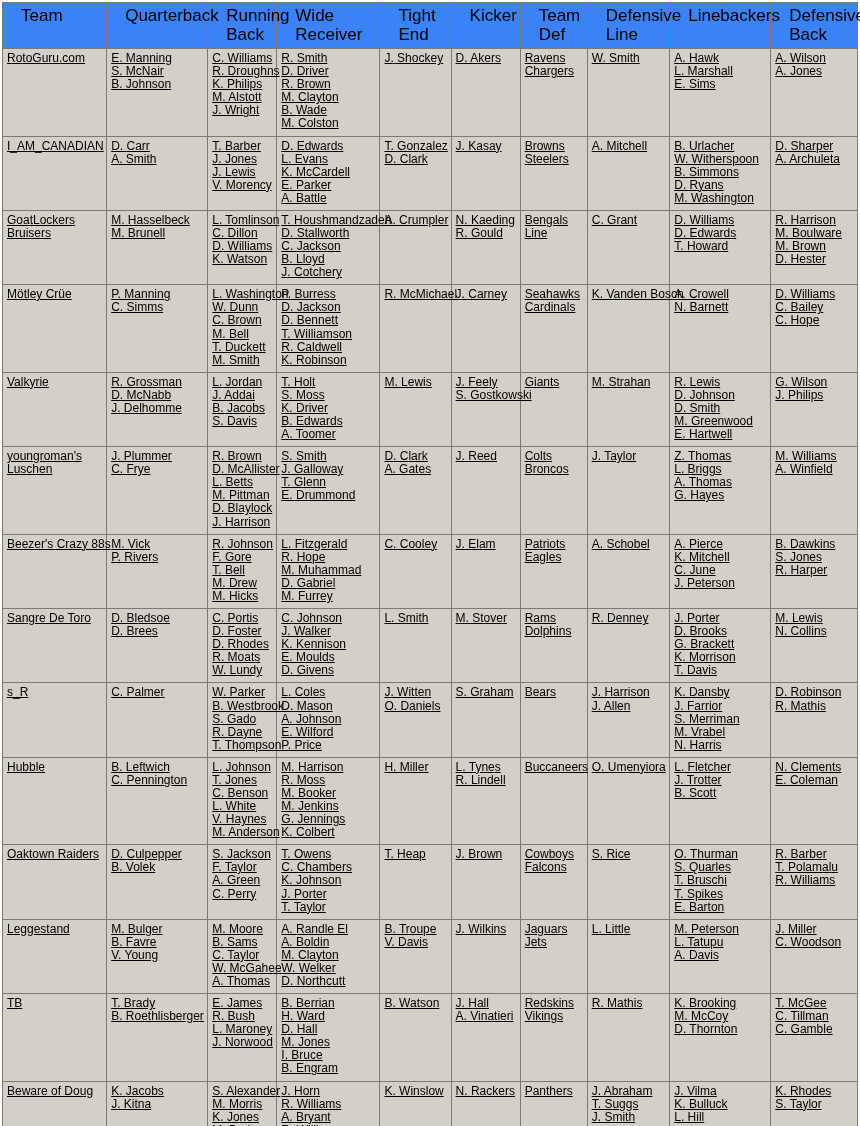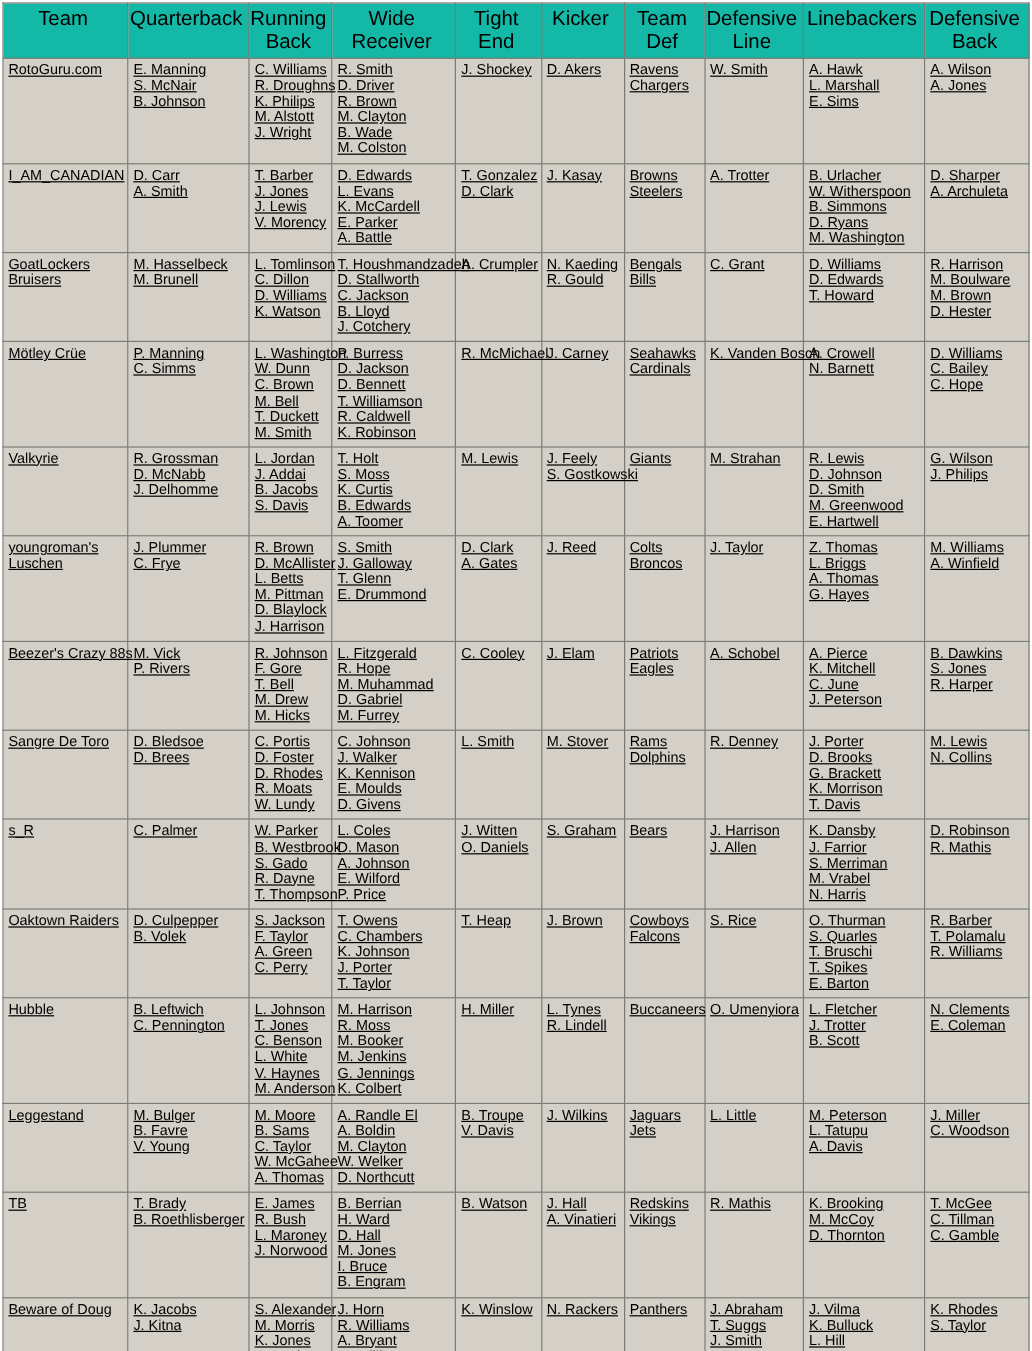--- a/index.html
+++ b/index.html
@@ -20,24 +20,24 @@
   }
   #roster-table th, #roster-table td {
     border: 1px solid #7a7a72;
     vertical-align: top;
     padding: 3px 4px 5px 4px;
     background: #d4d0c8;
   }
   #roster-table thead th {
     font-size: 17px;
     font-weight: normal;
-    text-align: center;
+    text-align: left;
     line-height: 1.12;
-    padding: 3px 4px 4px 0;
-    background: #14b8a6;
+    padding: 3px 4px 4px 18px;
+    background: #3b82f6;
     color: #000000;
   }
   .player-list {
     list-style: none;
     margin: 0;
     padding: 0;
   }
   .player-list li {
     font-size: 12px;
     line-height: 1.09;
@@ -199,21 +199,21 @@
           </ul>
         </td>
         <td>
           <ul class="player-list">
             <li><span class="link">Browns</span></li>
             <li><span class="link">Steelers</span></li>
           </ul>
         </td>
         <td>
           <ul class="player-list">
-            <li><span class="link">A. Trotter</span></li>
+            <li><span class="link">A. Mitchell</span></li>
           </ul>
         </td>
         <td>
           <ul class="player-list">
             <li><span class="link">B. Urlacher</span></li>
             <li><span class="link">W. Witherspoon</span></li>
             <li><span class="link">B. Simmons</span></li>
             <li><span class="link">D. Ryans</span></li>
             <li><span class="link">M. Washington</span></li>
           </ul>
@@ -262,21 +262,21 @@
         </td>
         <td>
           <ul class="player-list">
             <li><span class="link">N. Kaeding</span></li>
             <li><span class="link">R. Gould</span></li>
           </ul>
         </td>
         <td>
           <ul class="player-list">
             <li><span class="link">Bengals</span></li>
-            <li><span class="link">Bills</span></li>
+            <li><span class="link">Line</span></li>
           </ul>
         </td>
         <td>
           <ul class="player-list">
             <li><span class="link">C. Grant</span></li>
           </ul>
         </td>
         <td>
           <ul class="player-list">
             <li><span class="link">D. Williams</span></li>
@@ -378,21 +378,21 @@
             <li><span class="link">L. Jordan</span></li>
             <li><span class="link">J. Addai</span></li>
             <li><span class="link">B. Jacobs</span></li>
             <li><span class="link">S. Davis</span></li>
           </ul>
         </td>
         <td>
           <ul class="player-list">
             <li><span class="link">T. Holt</span></li>
             <li><span class="link">S. Moss</span></li>
-            <li><span class="link">K. Curtis</span></li>
+            <li><span class="link">K. Driver</span></li>
             <li><span class="link">B. Edwards</span></li>
             <li><span class="link">A. Toomer</span></li>
           </ul>
         </td>
         <td>
           <ul class="player-list">
             <li><span class="link">M. Lewis</span></li>
           </ul>
         </td>
         <td>
@@ -692,87 +692,20 @@
         <td>
           <ul class="player-list">
             <li><span class="link">D. Robinson</span></li>
             <li><span class="link">R. Mathis</span></li>
           </ul>
         </td>
       </tr>
       <tr>
         <td>
           <ul class="player-list">
-            <li><span class="link">Oaktown Raiders</span></li>
-          </ul>
-        </td>
-        <td>
-          <ul class="player-list">
-            <li><span class="link">D. Culpepper</span></li>
-            <li><span class="link">B. Volek</span></li>
-          </ul>
-        </td>
-        <td>
-          <ul class="player-list">
-            <li><span class="link">S. Jackson</span></li>
-            <li><span class="link">F. Taylor</span></li>
-            <li><span class="link">A. Green</span></li>
-            <li><span class="link">C. Perry</span></li>
-          </ul>
-        </td>
-        <td>
-          <ul class="player-list">
-            <li><span class="link">T. Owens</span></li>
-            <li><span class="link">C. Chambers</span></li>
-            <li><span class="link">K. Johnson</span></li>
-            <li><span class="link">J. Porter</span></li>
-            <li><span class="link">T. Taylor</span></li>
-          </ul>
-        </td>
-        <td>
-          <ul class="player-list">
-            <li><span class="link">T. Heap</span></li>
-          </ul>
-        </td>
-        <td>
-          <ul class="player-list">
-            <li><span class="link">J. Brown</span></li>
-          </ul>
-        </td>
-        <td>
-          <ul class="player-list">
-            <li><span class="link">Cowboys</span></li>
-            <li><span class="link">Falcons</span></li>
-          </ul>
-        </td>
-        <td>
-          <ul class="player-list">
-            <li><span class="link">S. Rice</span></li>
-          </ul>
-        </td>
-        <td>
-          <ul class="player-list">
-            <li><span class="link">O. Thurman</span></li>
-            <li><span class="link">S. Quarles</span></li>
-            <li><span class="link">T. Bruschi</span></li>
-            <li><span class="link">T. Spikes</span></li>
-            <li><span class="link">E. Barton</span></li>
-          </ul>
-        </td>
-        <td>
-          <ul class="player-list">
-            <li><span class="link">R. Barber</span></li>
-            <li><span class="link">T. Polamalu</span></li>
-            <li><span class="link">R. Williams</span></li>
-          </ul>
-        </td>
-      </tr>
-      <tr>
-        <td>
-          <ul class="player-list">
             <li><span class="link">Hubble</span></li>
           </ul>
         </td>
         <td>
           <ul class="player-list">
             <li><span class="link">B. Leftwich</span></li>
             <li><span class="link">C. Pennington</span></li>
           </ul>
         </td>
         <td>
@@ -826,20 +759,87 @@
         <td>
           <ul class="player-list">
             <li><span class="link">N. Clements</span></li>
             <li><span class="link">E. Coleman</span></li>
           </ul>
         </td>
       </tr>
       <tr>
         <td>
           <ul class="player-list">
+            <li><span class="link">Oaktown Raiders</span></li>
+          </ul>
+        </td>
+        <td>
+          <ul class="player-list">
+            <li><span class="link">D. Culpepper</span></li>
+            <li><span class="link">B. Volek</span></li>
+          </ul>
+        </td>
+        <td>
+          <ul class="player-list">
+            <li><span class="link">S. Jackson</span></li>
+            <li><span class="link">F. Taylor</span></li>
+            <li><span class="link">A. Green</span></li>
+            <li><span class="link">C. Perry</span></li>
+          </ul>
+        </td>
+        <td>
+          <ul class="player-list">
+            <li><span class="link">T. Owens</span></li>
+            <li><span class="link">C. Chambers</span></li>
+            <li><span class="link">K. Johnson</span></li>
+            <li><span class="link">J. Porter</span></li>
+            <li><span class="link">T. Taylor</span></li>
+          </ul>
+        </td>
+        <td>
+          <ul class="player-list">
+            <li><span class="link">T. Heap</span></li>
+          </ul>
+        </td>
+        <td>
+          <ul class="player-list">
+            <li><span class="link">J. Brown</span></li>
+          </ul>
+        </td>
+        <td>
+          <ul class="player-list">
+            <li><span class="link">Cowboys</span></li>
+            <li><span class="link">Falcons</span></li>
+          </ul>
+        </td>
+        <td>
+          <ul class="player-list">
+            <li><span class="link">S. Rice</span></li>
+          </ul>
+        </td>
+        <td>
+          <ul class="player-list">
+            <li><span class="link">O. Thurman</span></li>
+            <li><span class="link">S. Quarles</span></li>
+            <li><span class="link">T. Bruschi</span></li>
+            <li><span class="link">T. Spikes</span></li>
+            <li><span class="link">E. Barton</span></li>
+          </ul>
+        </td>
+        <td>
+          <ul class="player-list">
+            <li><span class="link">R. Barber</span></li>
+            <li><span class="link">T. Polamalu</span></li>
+            <li><span class="link">R. Williams</span></li>
+          </ul>
+        </td>
+      </tr>
+      <tr>
+        <td>
+          <ul class="player-list">
             <li><span class="link">Leggestand</span></li>
           </ul>
         </td>
         <td>
           <ul class="player-list">
             <li><span class="link">M. Bulger</span></li>
             <li><span class="link">B. Favre</span></li>
             <li><span class="link">V. Young</span></li>
           </ul>
         </td>

